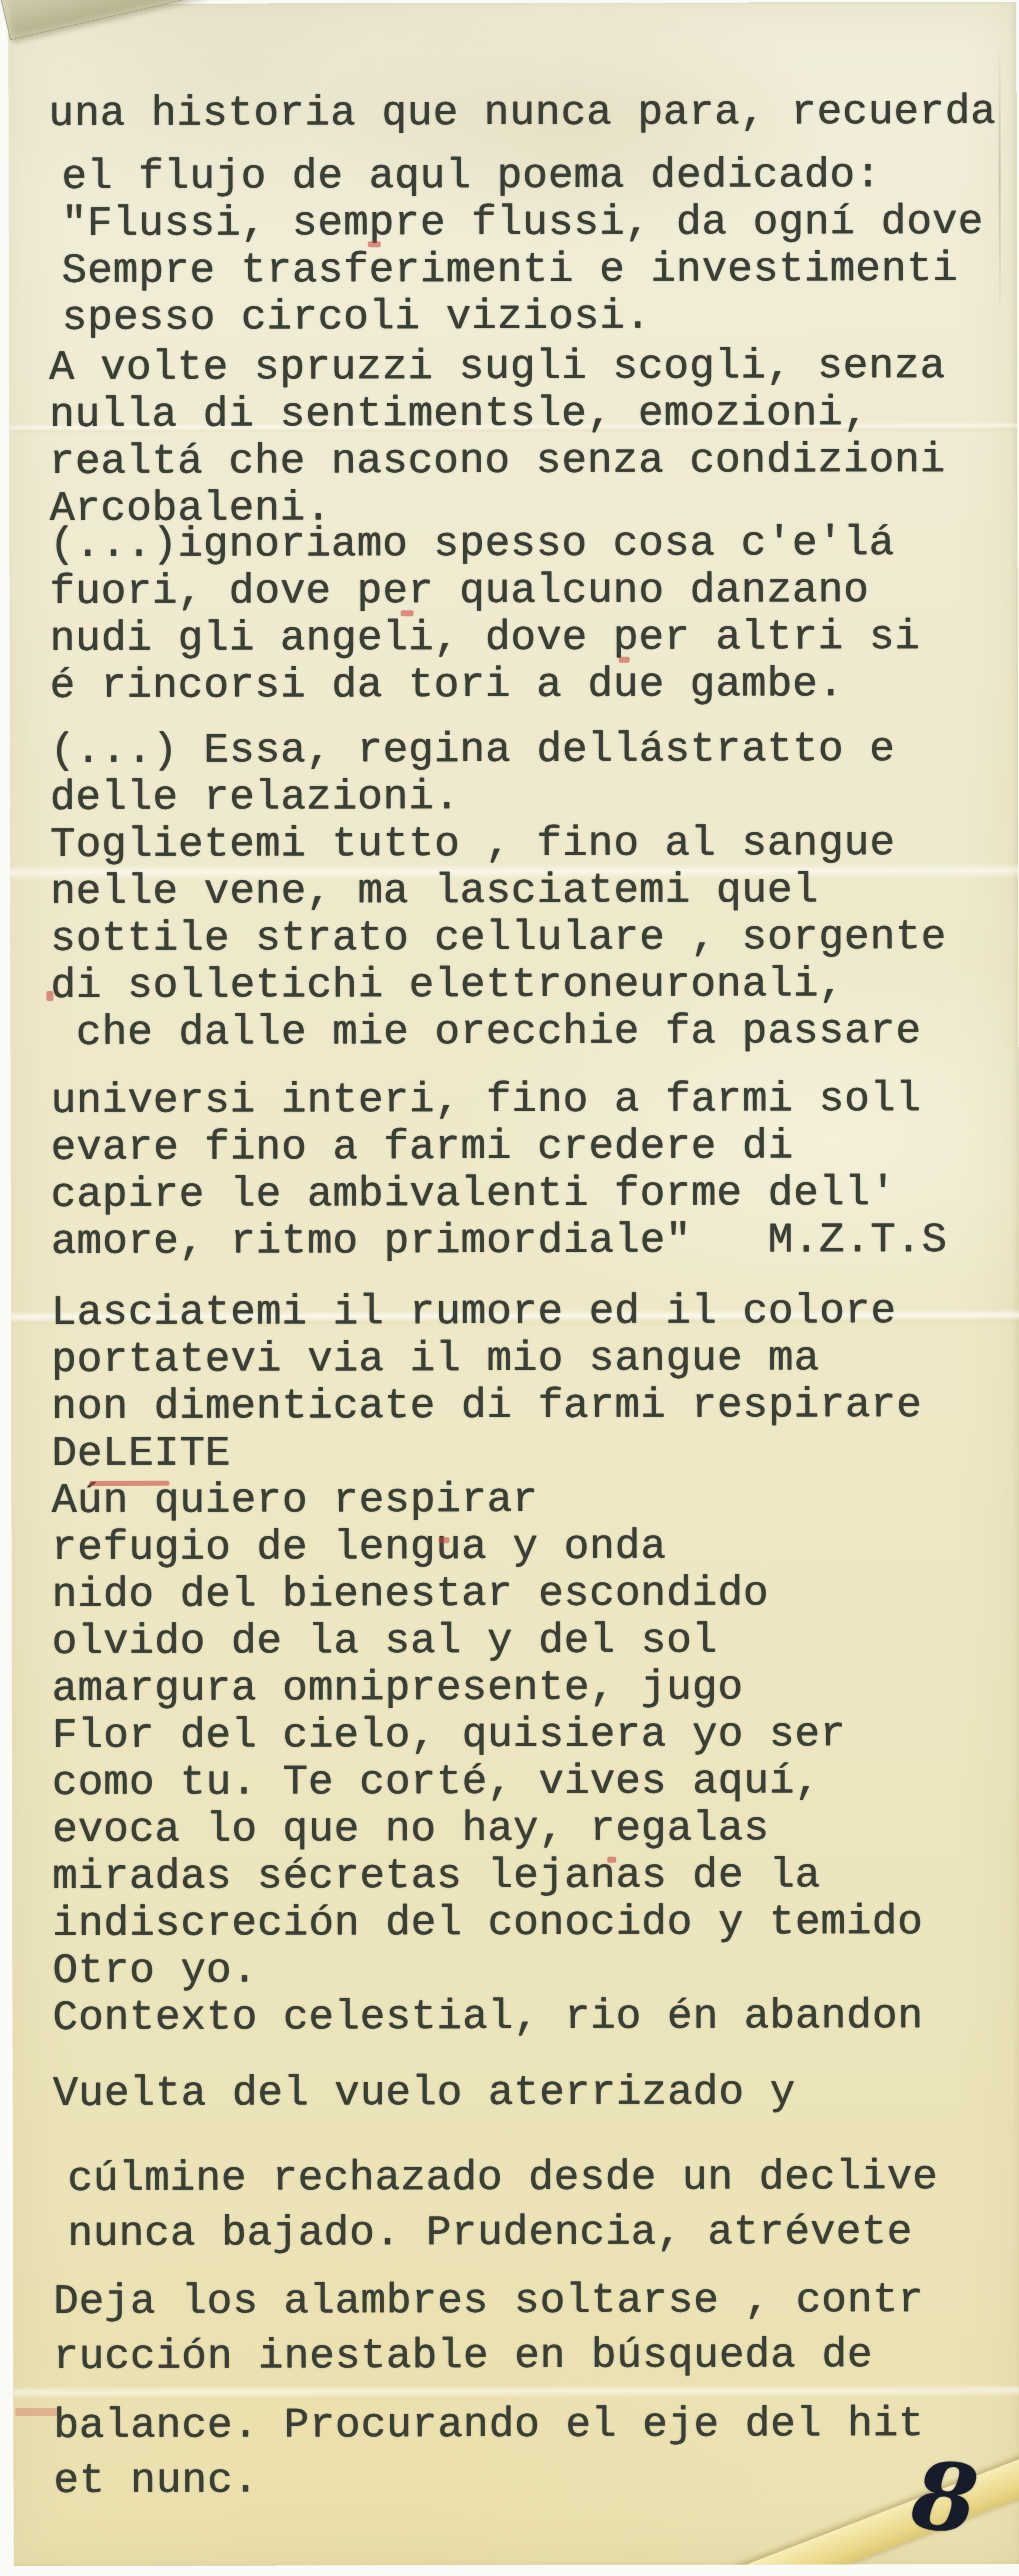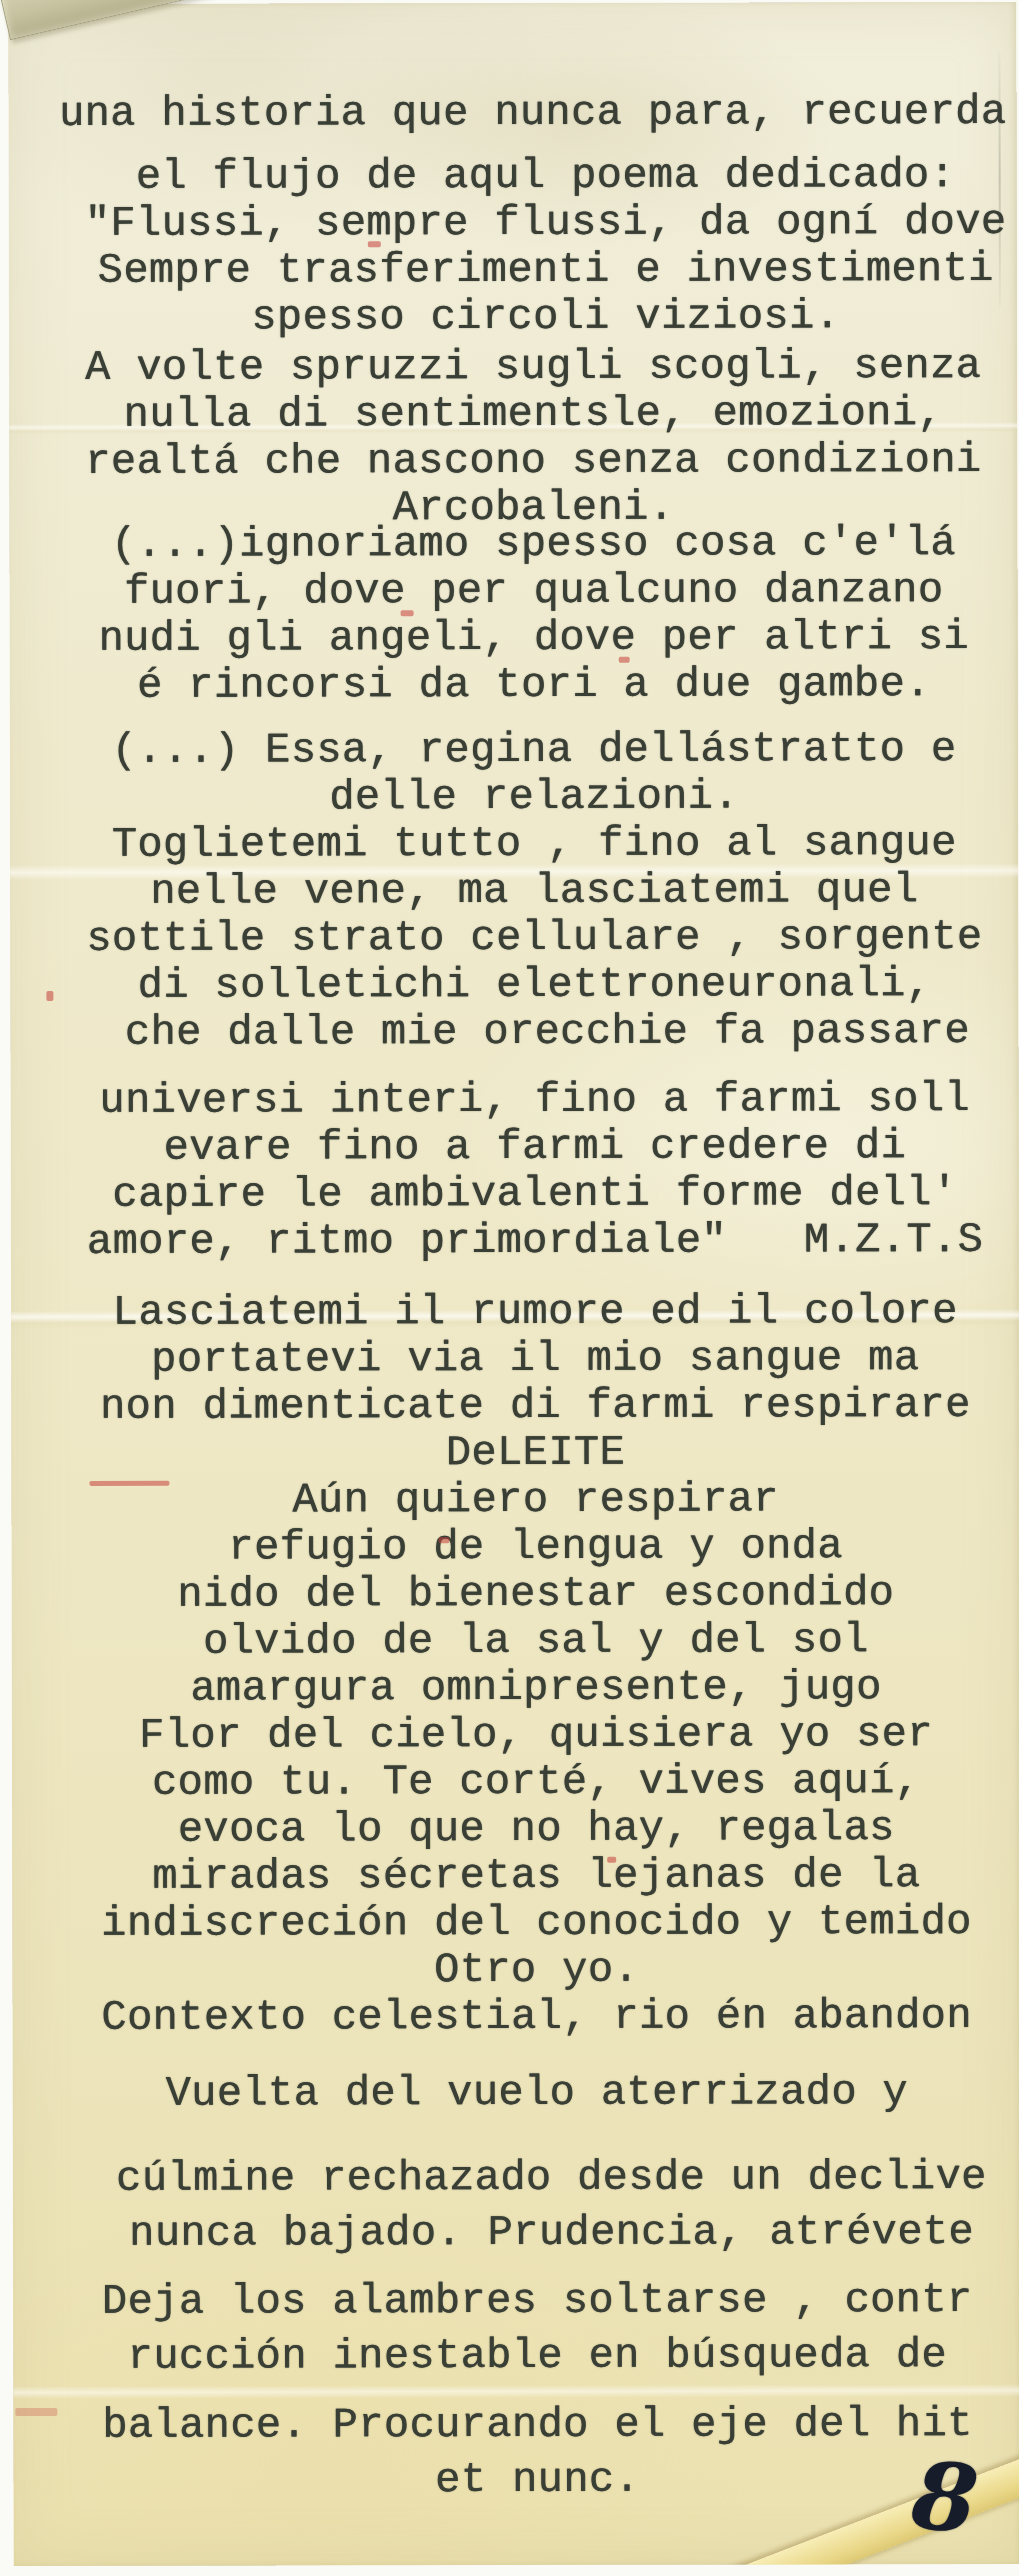--- a/index.html
+++ b/index.html
@@ -2,21 +2,21 @@
 <html style="font-size:14.5px"><head>
 <meta charset="utf-8">
 <style>
   html,body{margin:0;padding:0;}
   body{
     width:1019px;height:2576px;
     background:#fafaf6;
     overflow:hidden;
     font-family:"Liberation Mono","DejaVu Sans Mono",monospace;
   }
-  .stage{position:relative;width:1019px;height:2576px;overflow:hidden;text-align:center;}
+  .stage{position:relative;width:1019px;height:2576px;overflow:hidden;}
   .paper{
     position:absolute;left:11px;top:2.7px;right:0;bottom:11px;
     background:
       radial-gradient(382px 182px at 563px 118px, rgba(205,196,152,.30), rgba(205,196,152,0) 70%),
       radial-gradient(454px 236px at 227px 64px, rgba(210,203,165,.28), rgba(210,203,165,0) 70%),
       radial-gradient(545px 273px at 818px 1136px, rgba(255,255,250,.35), rgba(255,255,250,0) 70%),
       radial-gradient(636px 345px at 318px 2453px, rgba(235,220,160,.30), rgba(235,220,160,0) 72%),
       linear-gradient(180deg,#f1eedb 0%,#efeacd 30%,#eee8c6 55%,#ece4bb 78%,#ebe1b0 100%);
     transform:rotate(-0.12deg);
     overflow:hidden;

